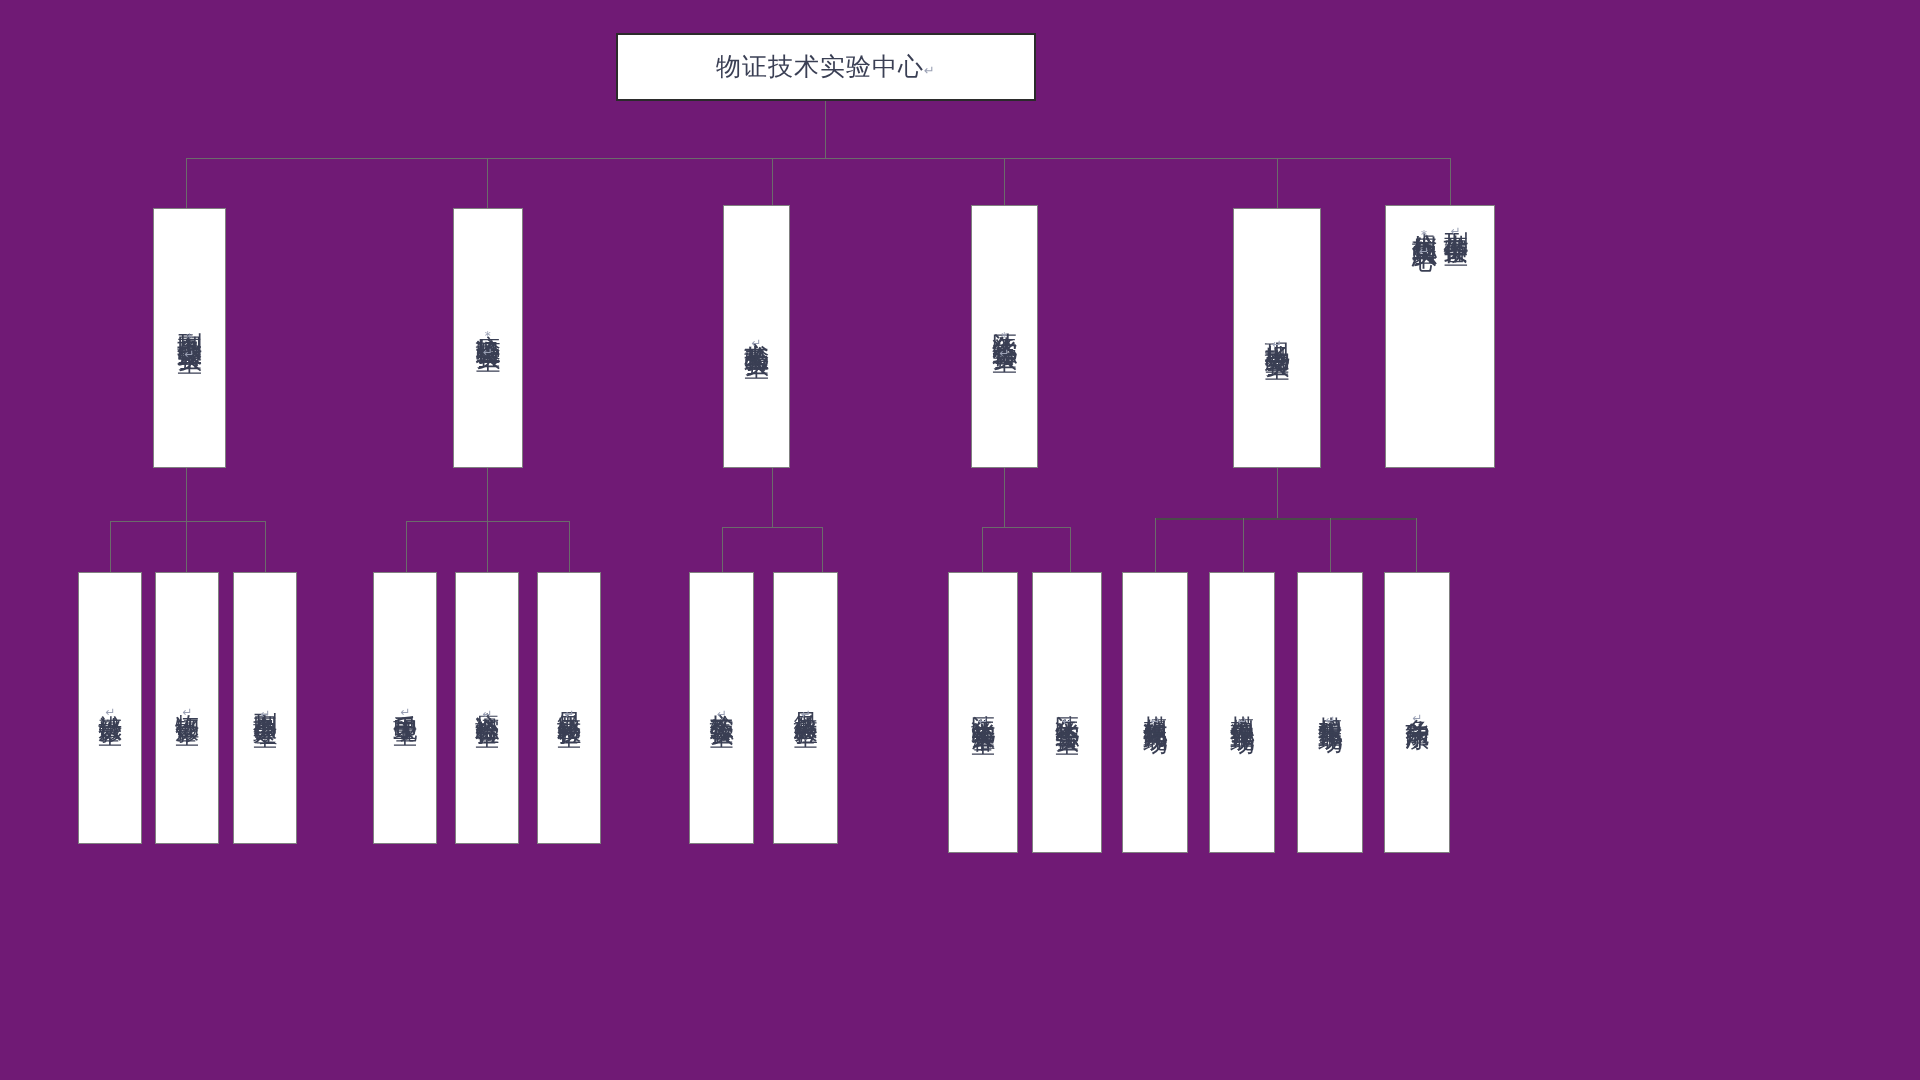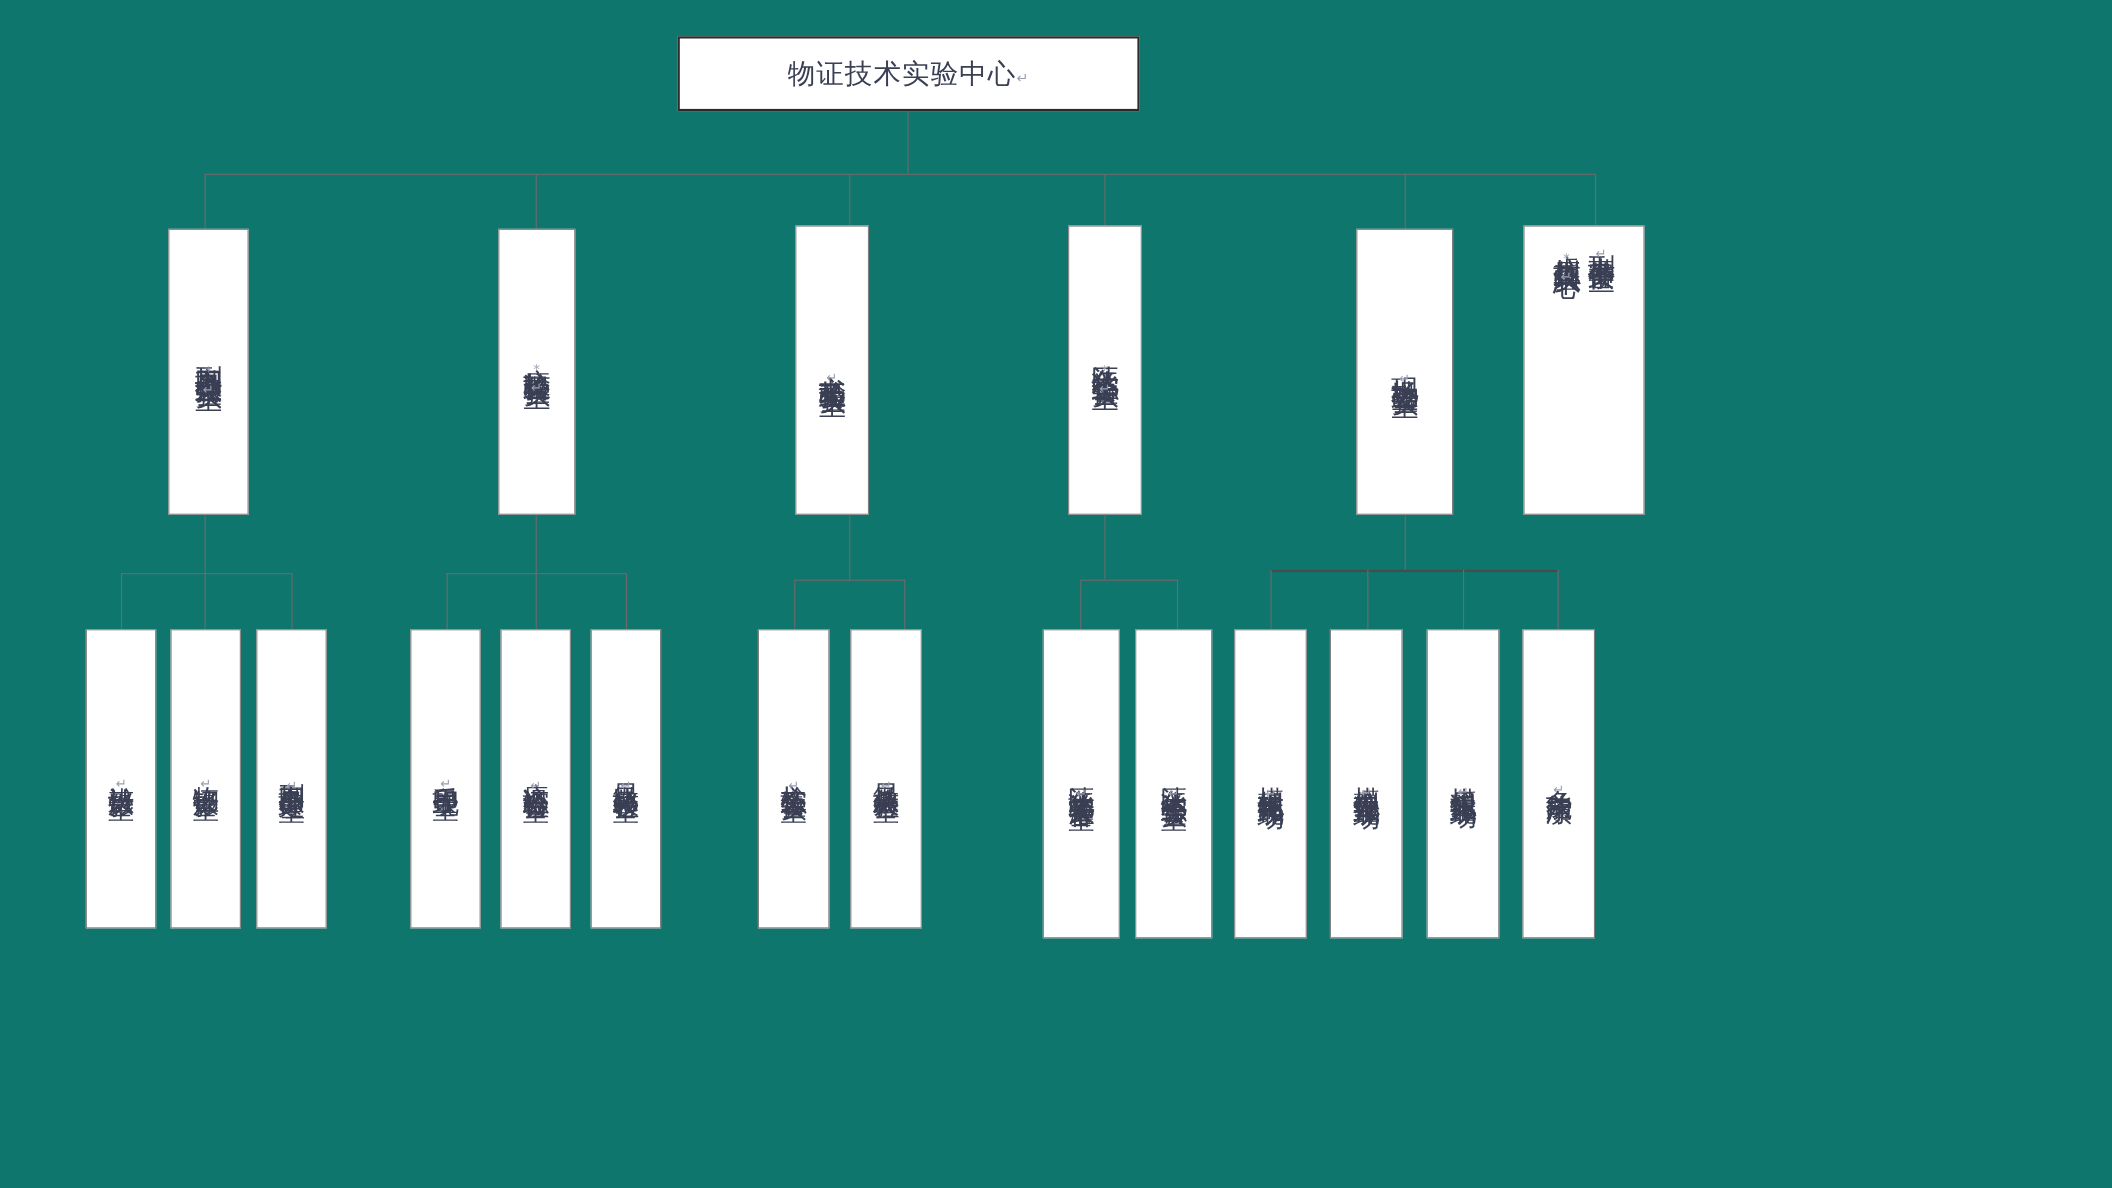--- a/index.html
+++ b/index.html
@@ -1,21 +1,21 @@
 <!DOCTYPE html>
 <html><head>
 <meta charset="utf-8">
 <title>物证技术实验中心组织结构图</title>
 <style>
   html,body{margin:0;padding:0;background:#ffffff;}
   body{
     font-family:"DejaVu Sans","Liberation Sans",sans-serif;
     width:1920px;height:1080px;overflow:hidden;position:relative;
   }
-  #canvas{position:relative;width:1920px;height:1080px;background:#0f766e;}
+  #canvas{position:relative;width:1920px;height:1080px;background:#701a75;}
 
   
   .line{position:absolute;background:#6b6b6b;}
   .line.v{width:1px;}
   .line.h{height:1px;}
   .line.thick{background:#4a4a4a;}
 
   
   .node{
     position:absolute;

